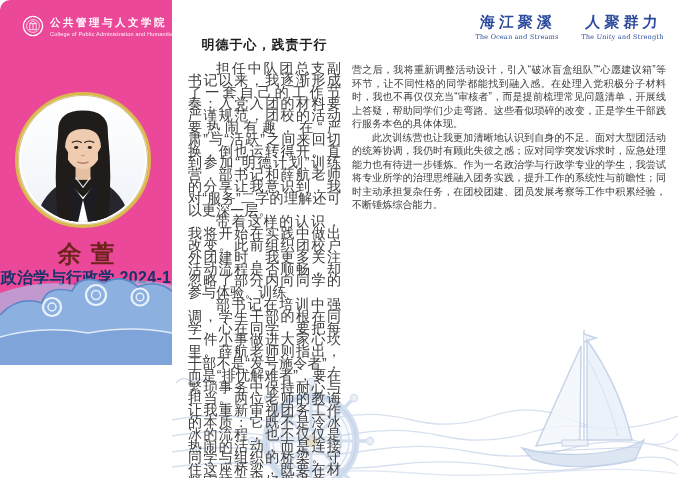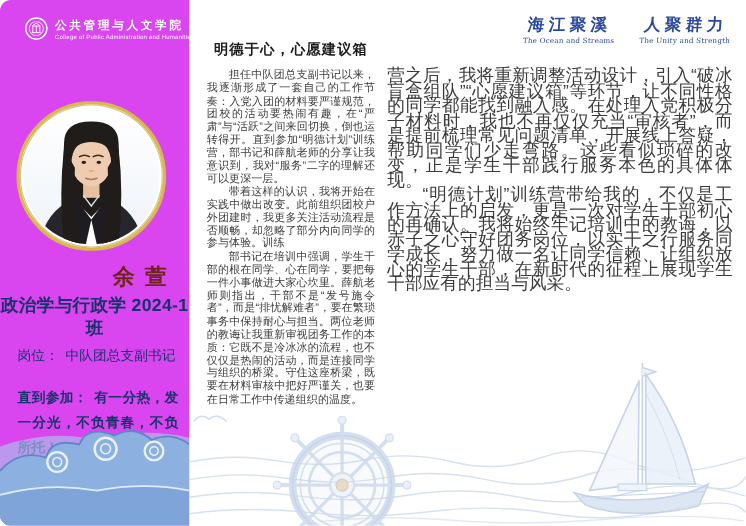--- a/index.html
+++ b/index.html
@@ -4,36 +4,36 @@
 <style>
   html,body{margin:0;padding:0;background:#ffffff;}
   .page{
     position:relative;width:678px;height:478px;overflow:hidden;
     background:#ffffff;border-radius:10px;
     font-family:"Liberation Sans",sans-serif;
     -webkit-font-smoothing:antialiased;
   }
   
   .sidebar{
-    position:absolute;left:0;top:0;width:172px;height:478px;
-    background:#d946ef;overflow:hidden;
+    position:absolute;left:0;top:0;width:172px;height:365px;
+    background:#ec4899;overflow:hidden;
   }
   .college{position:absolute;top:15px;left:22px;display:flex;align-items:center;gap:6px;color:#ffffff;}
   .college .emblem{flex:0 0 auto;width:22px;height:22px;}
   .college .zh{font-size:10.5px;letter-spacing:2.5px;font-weight:bold;white-space:nowrap;}
   .college .en{font-size:5.5px;letter-spacing:.2px;opacity:.95;white-space:nowrap;margin-top:1px;}
   .photo-ring{
     position:absolute;left:15px;top:92px;width:136px;height:136px;border-radius:50%;
     border:3px solid #d8b94e;background:#ffffff;padding:3px;box-sizing:border-box;
     box-shadow:0 0 0 1px rgba(176,140,40,.55) inset;
   }
   .photo{width:100%;height:100%;border-radius:50%;overflow:hidden;background:#fdfdfd;}
   .student-name{
     position:absolute;top:238px;left:0;width:172px;text-align:center;
-    color:#6e241c;font-size:20px;font-weight:bold;letter-spacing:9px;text-indent:9px;padding-left:41px;
+    color:#6e241c;font-size:24px;font-weight:bold;letter-spacing:9px;text-indent:9px;
   }
   .student-class{
     position:absolute;top:268px;left:0;width:172px;text-align:center;
     color:#17336b;font-size:16px;font-weight:bold;letter-spacing:.3px;
   }
   .info-pos{
     position:absolute;top:313px;left:16px;width:146px;
     color:#17336b;font-size:12.5px;font-weight:normal;line-height:20px;
   }
   .info-pledge{
@@ -50,22 +50,22 @@
   .motto-item .en{font-family:"DejaVu Serif",serif;font-size:6.5px;letter-spacing:.2px;white-space:nowrap;margin-top:1px;}
   .columns{position:absolute;left:16px;top:36px;width:478px;display:flex;gap:11px;z-index:1;}
   .col1{width:153px;flex:0 0 auto;}
   .col2{width:314px;flex:0 0 auto;padding-top:27px;box-sizing:border-box;}
   .title{
     margin:0 0 9px 0;text-align:center;color:#1c1c1c;
     font-size:13px;font-weight:bold;letter-spacing:1px;
   }
   .para{margin:0;text-indent:2em;text-align:justify;color:#3b3b3b;letter-spacing:.1px;}
   .para.noindent{text-indent:0;}
-  .col1 .para{font-size:10px;line-height:11.8px;}
-  .col2 .para{font-size:16px;line-height:13.5px;}
+  .col1 .para{font-size:14px;line-height:11.8px;}
+  .col2 .para{font-size:10px;line-height:13.5px;}
   
   .deco{position:absolute;z-index:0;pointer-events:none;}
   .wheel{left:76px;top:378px;width:126px;height:126px;opacity:.62;}
   .sailboat{right:4px;bottom:0;width:182px;height:150px;opacity:.85;}
   .sea-lines{left:0;bottom:0;width:506px;height:74px;opacity:.8;}
   .gull{left:2px;top:372px;width:34px;height:14px;opacity:.8;}
 </style>
 </head>
 <body>
 
@@ -160,31 +160,31 @@
         <div class="en">The Ocean and Streams</div>
       </div>
       <div class="motto-item">
         <div class="zh">人聚群力</div>
         <div class="en">The Unity and Strength</div>
       </div>
     </div>
 
     <div class="columns">
       <section class="col col1">
-        <h1 class="title">明德于心，心愿建议箱</h1>
+        <h1 class="title">明德于心，践责于行</h1>
         <div>
             <p class="para">担任中队团总支副书记以来，我逐渐形成了一套自己的工作节奏：入党入团的材料要严谨规范，团校的活动要热闹有趣，在“严肃”与“活跃”之间来回切换，倒也运转得开。直到参加“明德计划”训练营，部书记和薛航老师的分享让我意识到，我对“服务”二字的理解还可以更深一层。</p>
             <p class="para">带着这样的认识，我将开始在实践中做出改变。此前组织团校户外团建时，我更多关注活动流程是否顺畅，却忽略了部分内向同学的参与体验。训练</p>
             <p class="para">部书记在培训中强调，学生干部的根在同学、心在同学，要把每一件小事做进大家心坎里。薛航老师则指出，干部不是“发号施令者”，而是“排忧解难者”，要在繁琐事务中保持耐心与担当。两位老师的教诲让我重新审视团务工作的本质：它既不是冷冰冰的流程，也不仅仅是热闹的活动，而是连接同学与组织的桥梁。守住这座桥梁，既要在材料审核中把好严谨关，也要在日常工作中传递组织的温度。</p>
           </div>
       </section>
       <section class="col col2">
         <div>
             <p class="para noindent">营之后，我将重新调整活动设计，引入“破冰盲盒组队”“心愿建议箱”等环节，让不同性格的同学都能找到融入感。在处理入党积极分子材料时，我也不再仅仅充当“审核者”，而是提前梳理常见问题清单，开展线上答疑，帮助同学们少走弯路。这些看似琐碎的改变，正是学生干部践行服务本色的具体体现。</p>
-            <p class="para">“明德计划”训练营带给我的，不仅是工作方法上的启发，更是一次对学生干部初心的再确认。我将始终牢记培训中的教诲，以赤子之心守好团务岗位，以实干之行服务同学成长，努力做一名让同学信赖、让组织放心的学生干部，在新时代的征程上展现学生干部应有的担当与风采。</p>
+            <p class="para">此次训练营也让我更加清晰地认识到自身的不足。面对大型团活动的统筹协调，我仍时有顾此失彼之感；应对同学突发诉求时，应急处理能力也有待进一步锤炼。作为一名政治学与行政学专业的学生，我尝试将专业所学的治理思维融入团务实践，提升工作的系统性与前瞻性；同时主动承担复杂任务，在团校团建、团员发展考察等工作中积累经验，不断锤炼综合能力。</p>
           </div>
       </section>
     </div>
 
     <svg class="deco gull" viewBox="0 0 34 14">
       <path d="M2 11 Q9 3 16 9 Q23 3 32 11" fill="none" stroke="#c6d4e8" stroke-width="1.4"></path>
     </svg>
 
     <svg class="deco wheel" viewBox="0 0 126 126">
       <g stroke="#b9cbe4" fill="none">

